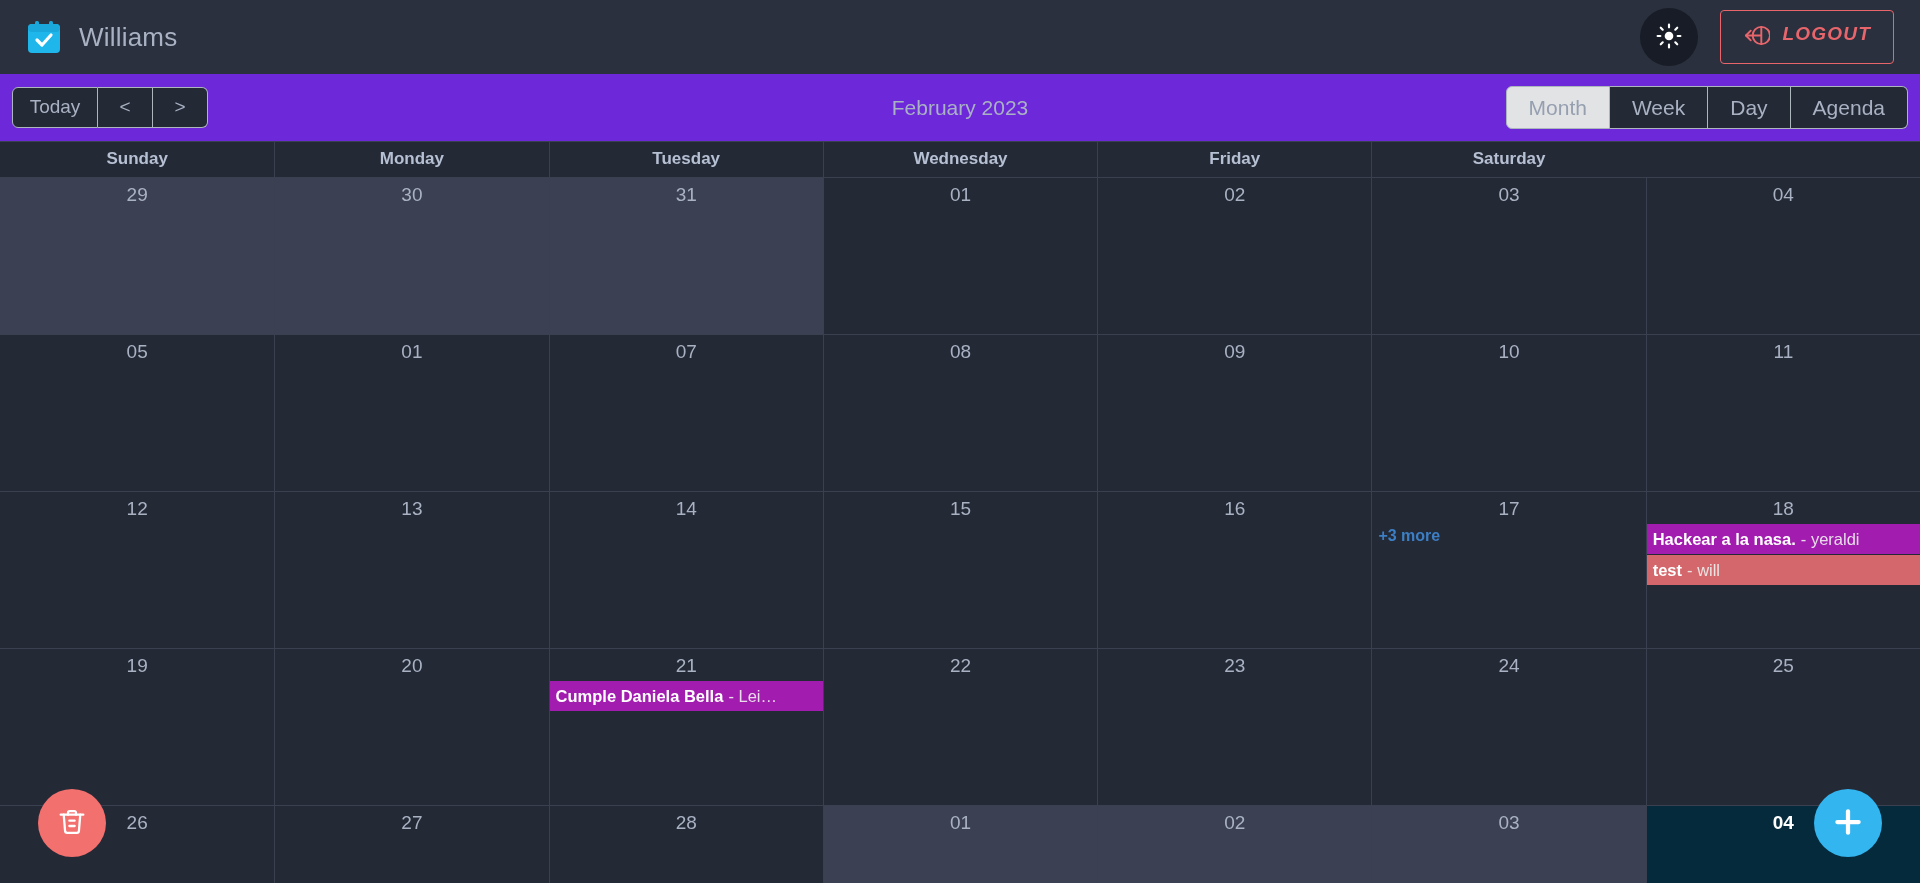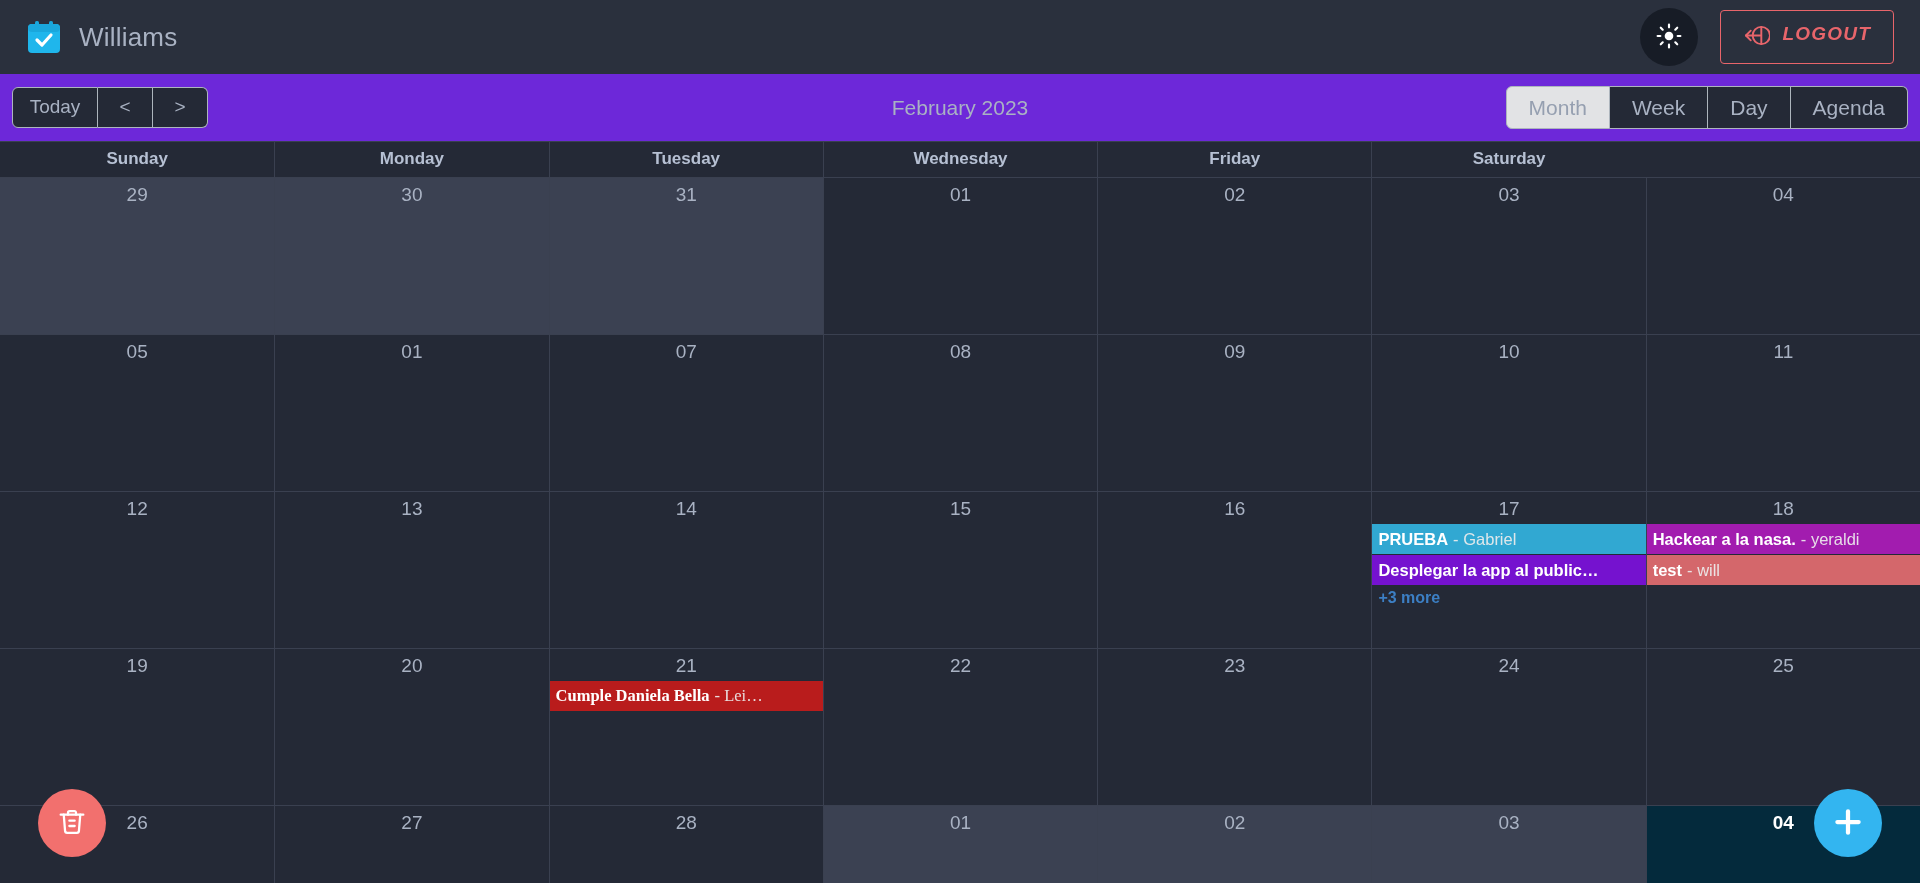--- a/index.html
+++ b/index.html
@@ -331,29 +331,20 @@
             <div class="date-num">14</div>
           </div>
           <div class="cal-cell">
             <div class="date-num">15</div>
           </div>
           <div class="cal-cell">
             <div class="date-num">16</div>
           </div>
           <div class="cal-cell">
             <div class="date-num">17</div>
-            <div class="events">
-              <div class="event" style="background: rgb(49, 168, 210);">
-                <b>PRUEBA</b>
-                <span class="sep">- Gabriel</span>
-              </div>
-              <div class="event" style="background: rgb(117, 18, 207);">
-                <b>Desplegar la app al public…</b>
-              </div>
-            </div>
             <div class="more-link">+3 more</div>
           </div>
           <div class="cal-cell">
             <div class="date-num">18</div>
             <div class="events">
               <div class="event" style="background: #a21caf;">
                 <b>Hackear a la nasa.</b>
                 <span class="sep">- yeraldi</span>
               </div>
               <div class="event" style="background: rgb(212, 103, 107);">
@@ -366,21 +357,21 @@
         <div class="cal-row">
           <div class="cal-cell">
             <div class="date-num">19</div>
           </div>
           <div class="cal-cell">
             <div class="date-num">20</div>
           </div>
           <div class="cal-cell">
             <div class="date-num">21</div>
             <div class="events">
-              <div class="event" style="background: #b91c1c; font-family: Liberation Serif, serif;">
+              <div class="event" style="background: #a21caf;">
                 <b>Cumple Daniela Bella</b>
                 <span class="sep">- Lei…</span>
               </div>
             </div>
           </div>
           <div class="cal-cell">
             <div class="date-num">22</div>
           </div>
           <div class="cal-cell">
             <div class="date-num">23</div>

